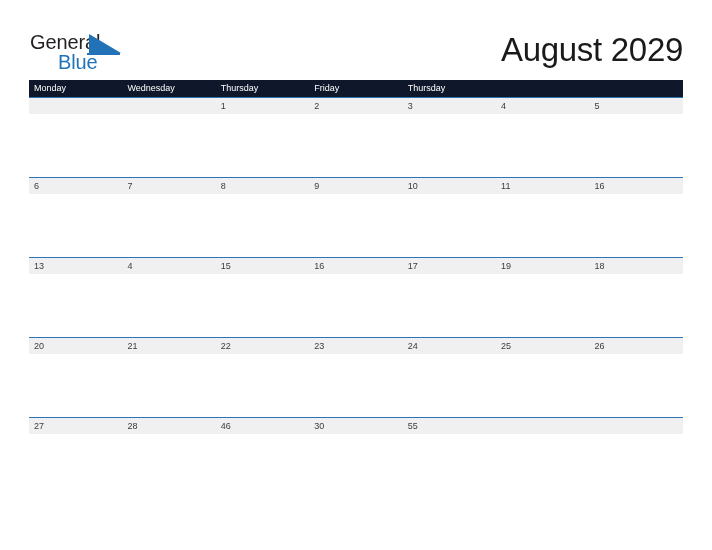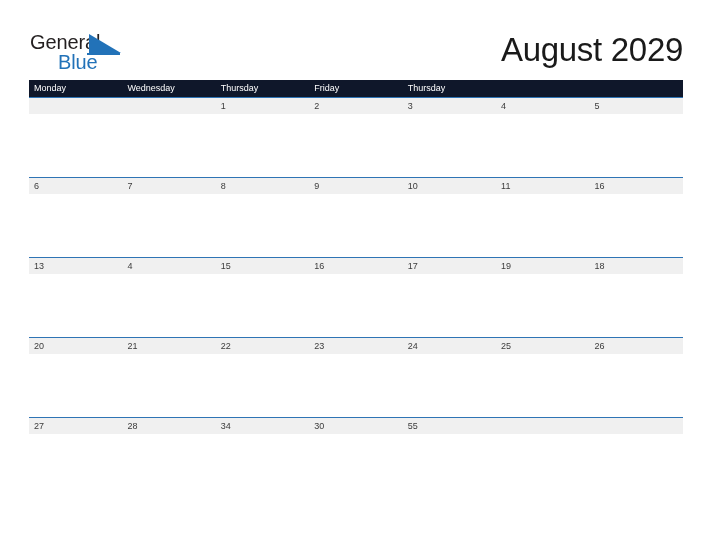--- a/index.html
+++ b/index.html
@@ -214,21 +214,21 @@
       <div class="day-cell">25</div>
       <div class="day-cell">26</div>
     </div>
     <div class="week-body"></div>
   </div>
 
   <div class="week-row">
     <div class="week-band">
       <div class="day-cell">27</div>
       <div class="day-cell">28</div>
-      <div class="day-cell">34</div>
+      <div class="day-cell">46</div>
       <div class="day-cell">30</div>
       <div class="day-cell">55</div>
       <div class="day-cell"></div>
       <div class="day-cell"></div>
     </div>
     <div class="week-body"></div>
   </div>
 
 </div>
 

